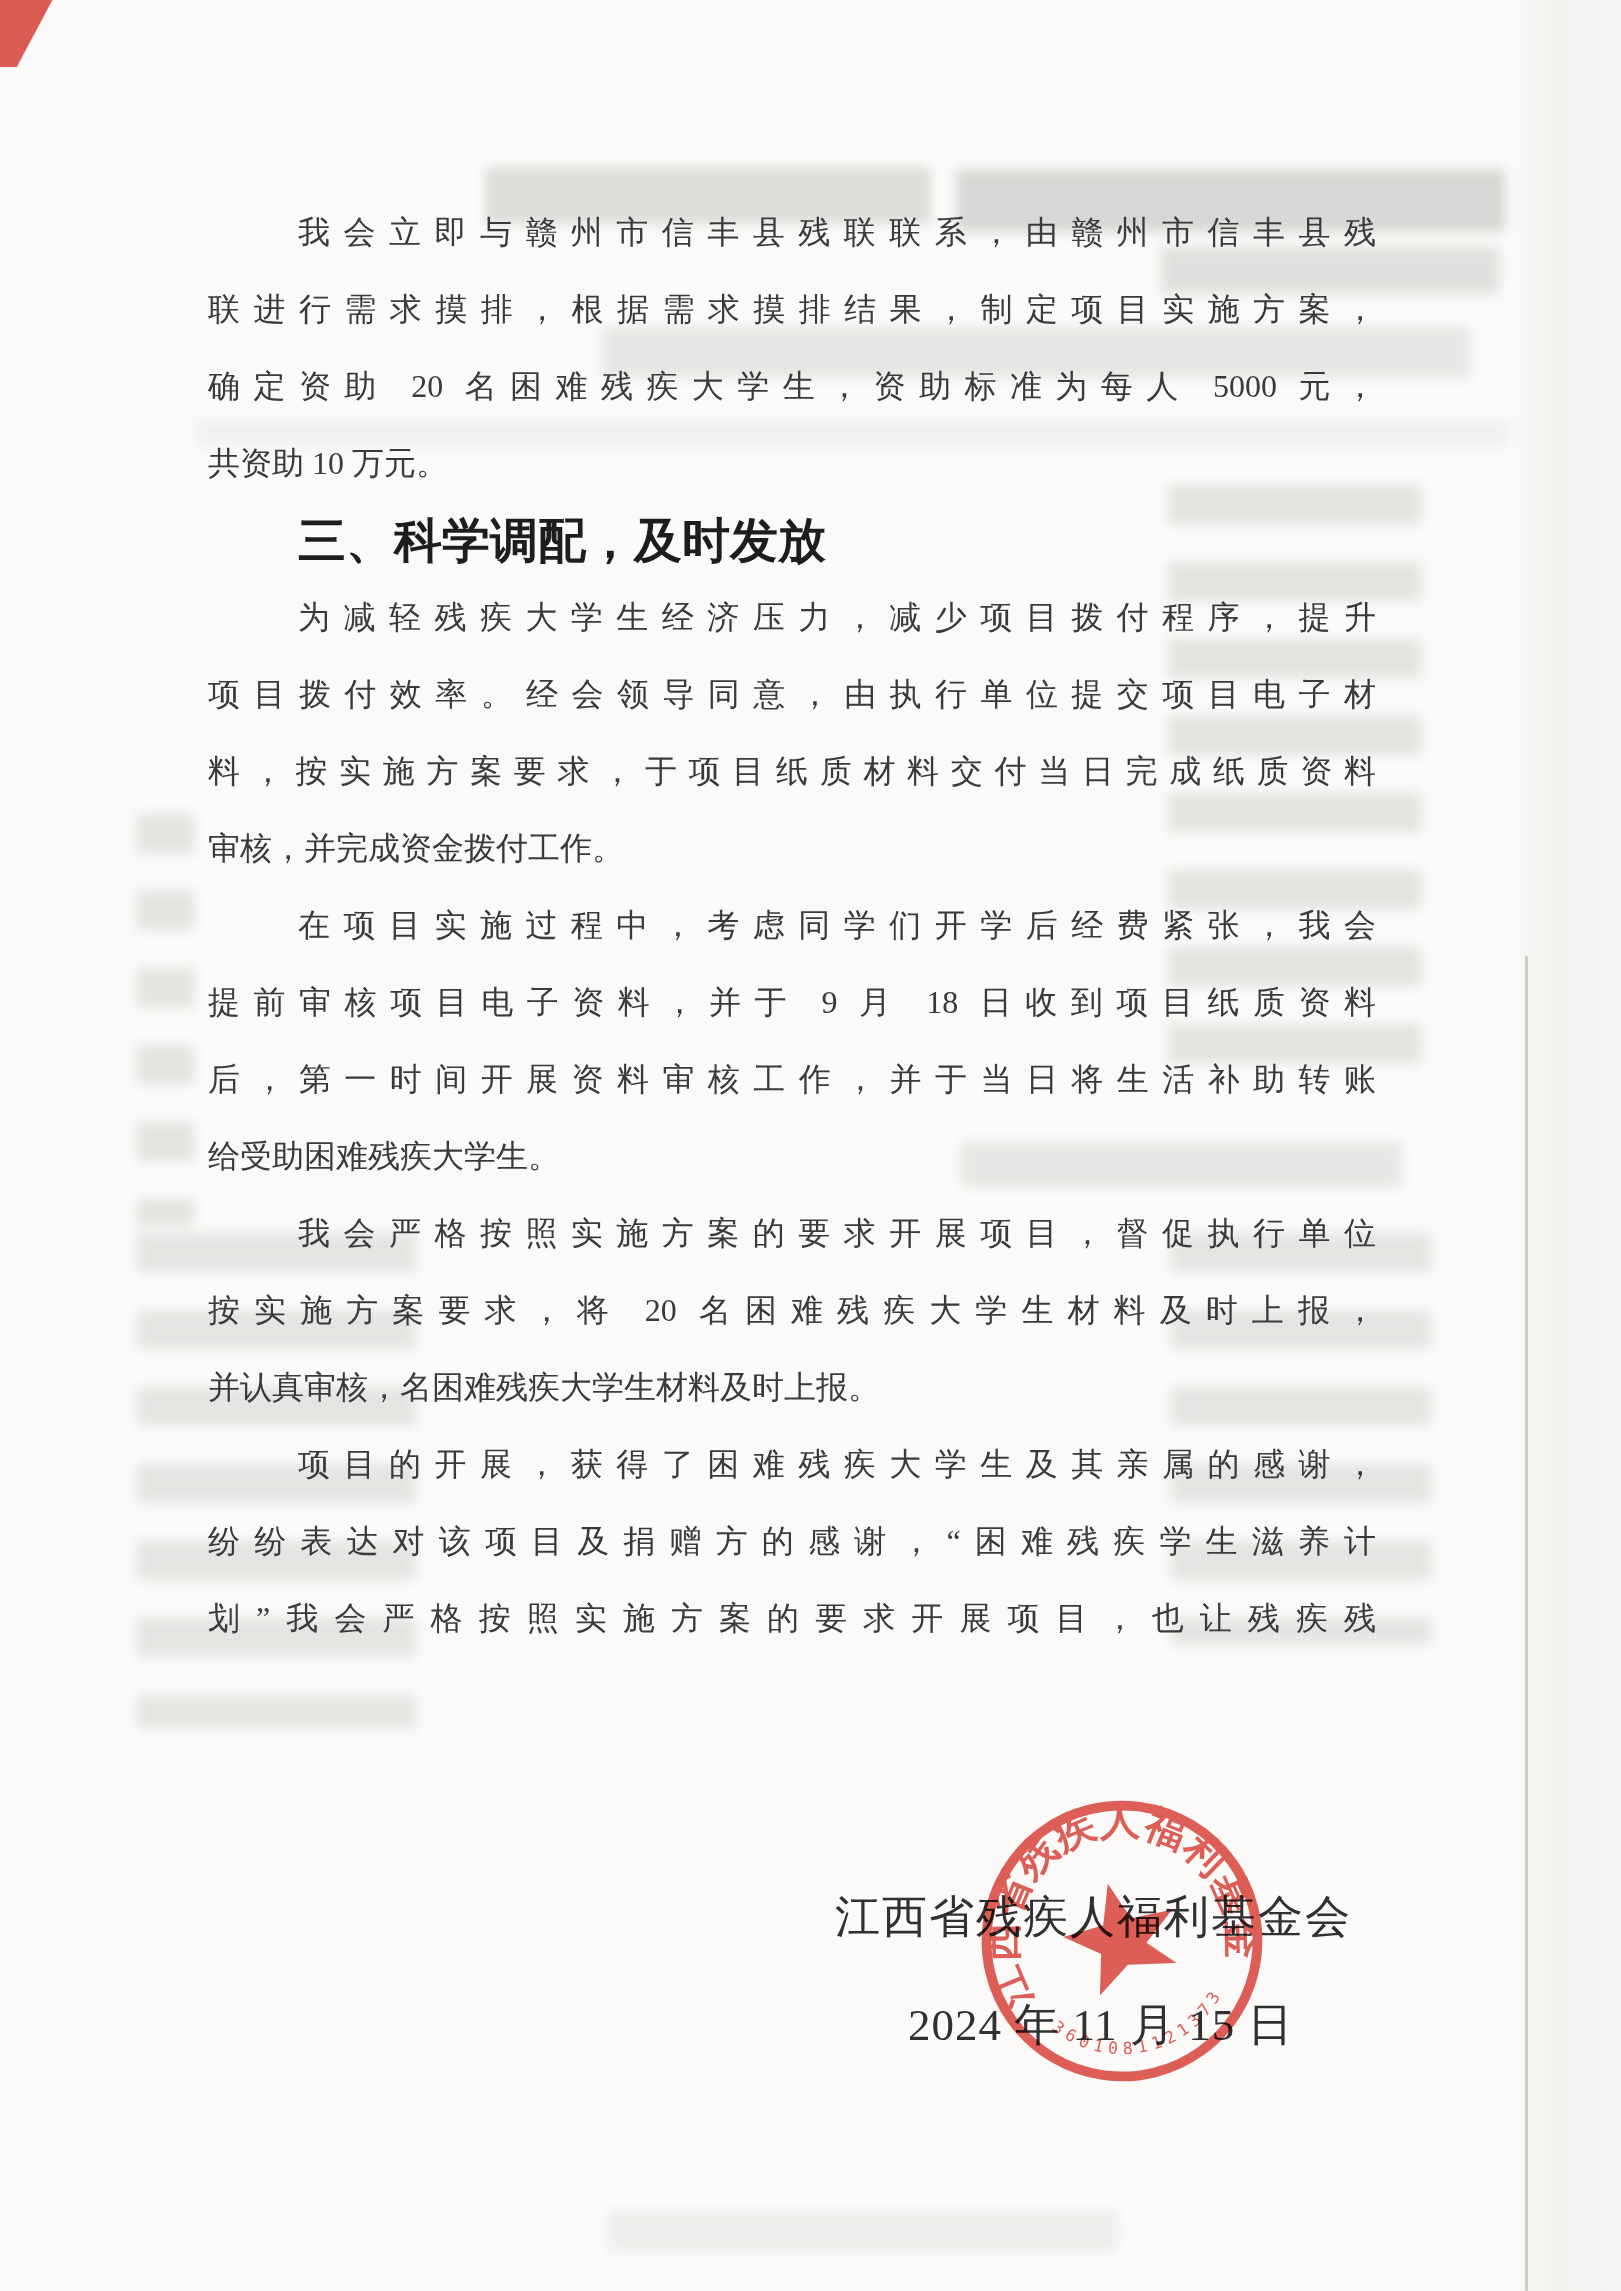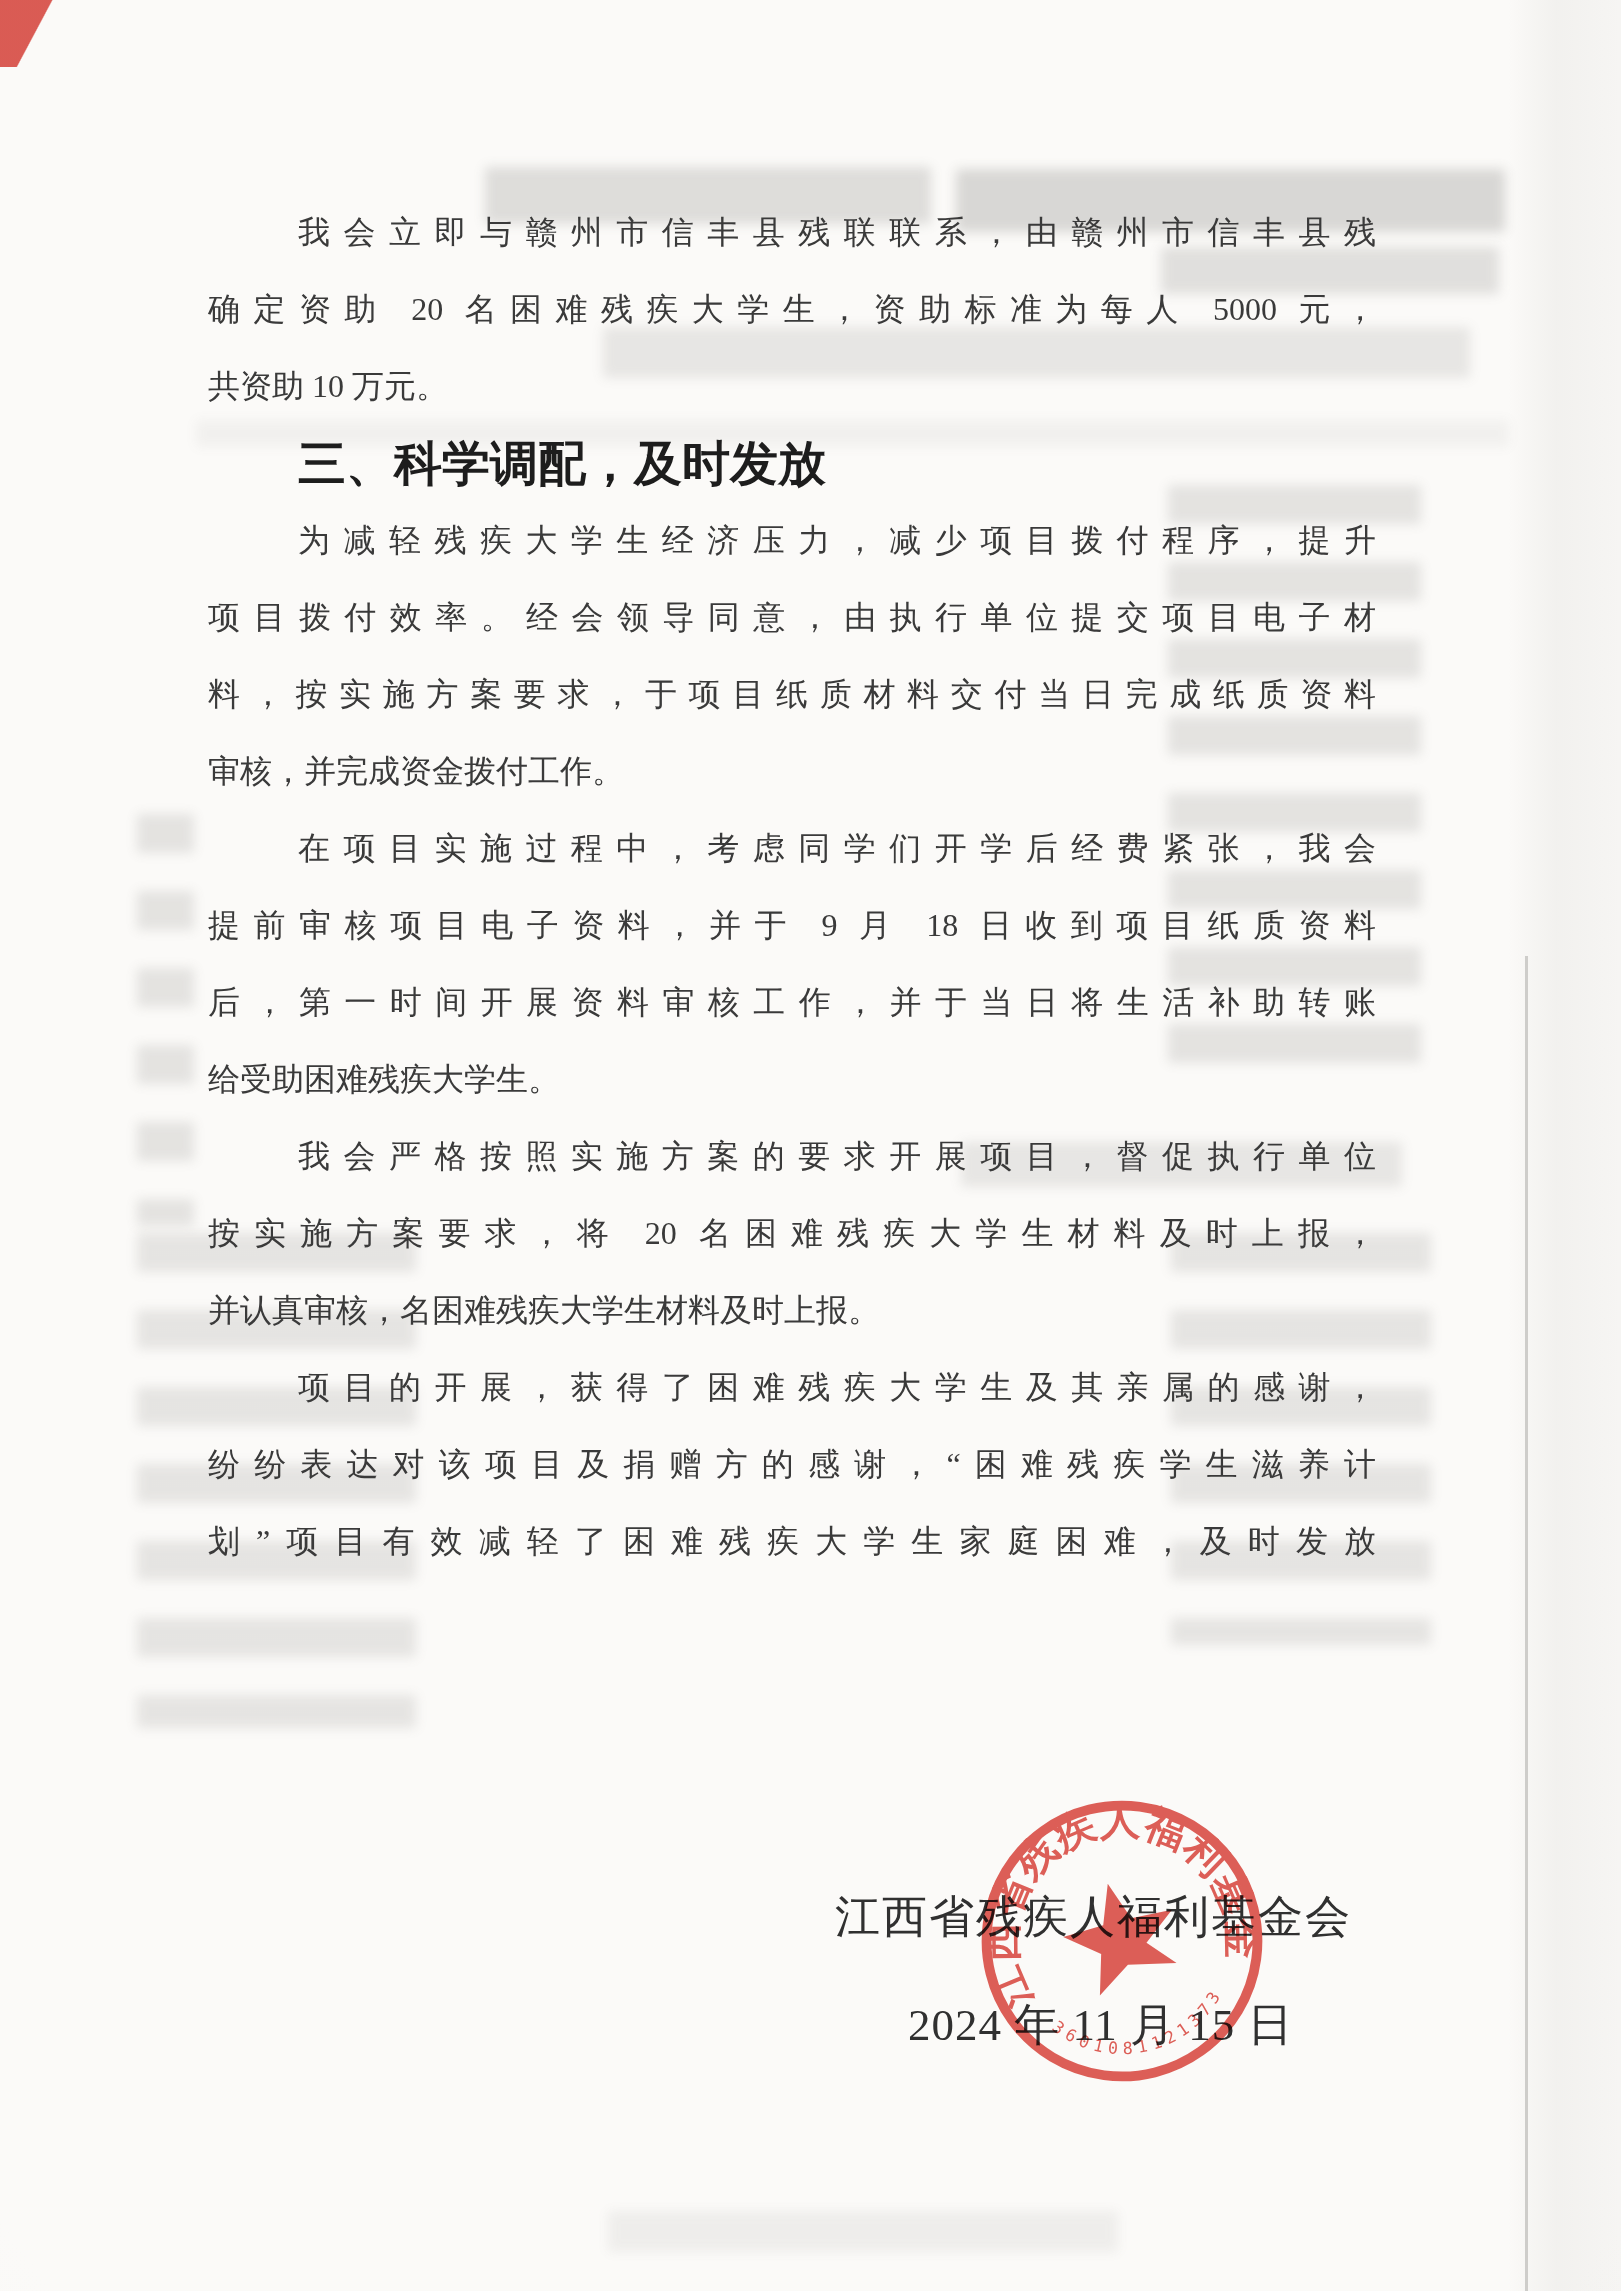--- a/index.html
+++ b/index.html
@@ -74,37 +74,38 @@
   <div class="ghost rows" style="left:1168px;top:485px;width:253px;height:613px;opacity:.30;"></div>
   <div class="ghost rows" style="left:137px;top:814px;width:57px;height:412px;opacity:.30;"></div>
   <div class="ghost bar" style="left:961px;top:1142px;width:441px;height:45px;opacity:.26;"></div>
   <div class="ghost rows" style="left:137px;top:1233px;width:279px;height:495px;opacity:.28;"></div>
   <div class="ghost rows" style="left:1171px;top:1233px;width:260px;height:412px;opacity:.28;"></div>
   <div class="ghost bar" style="left:608px;top:2211px;width:510px;height:41px;opacity:.16;"></div>
   <div class="edge-line"></div>
 
   <div class="doc-body">
     <div class="ln indent">我会立即与赣州市信丰县残联联系，由赣州市信丰县残</div>
+    <div class="ln">联进行需求摸排，根据需求摸排结果，制定项目实施方案，</div>
     <div class="ln">确定资助 20 名困难残疾大学生，资助标准为每人 5000 元，</div>
     <div class="ln end">共资助 10 万元。</div>
     <div class="ln heading">三、科学调配，及时发放</div>
     <div class="ln indent">为减轻残疾大学生经济压力，减少项目拨付程序，提升</div>
     <div class="ln">项目拨付效率。经会领导同意，由执行单位提交项目电子材</div>
     <div class="ln">料，按实施方案要求，于项目纸质材料交付当日完成纸质资料</div>
     <div class="ln end">审核，并完成资金拨付工作。</div>
     <div class="ln indent">在项目实施过程中，考虑同学们开学后经费紧张，我会</div>
     <div class="ln">提前审核项目电子资料，并于 9 月 18 日收到项目纸质资料</div>
     <div class="ln">后，第一时间开展资料审核工作，并于当日将生活补助转账</div>
     <div class="ln end">给受助困难残疾大学生。</div>
     <div class="ln indent">我会严格按照实施方案的要求开展项目，督促执行单位</div>
     <div class="ln">按实施方案要求，将 20 名困难残疾大学生材料及时上报，</div>
     <div class="ln end">并认真审核，名困难残疾大学生材料及时上报。</div>
     <div class="ln indent">项目的开展，获得了困难残疾大学生及其亲属的感谢，</div>
     <div class="ln">纷纷表达对该项目及捐赠方的感谢，“困难残疾学生滋养计</div>
-    <div class="ln">划”项目有效减轻了困难残疾大学生家庭困难，及时发放</div>
+    <div class="ln">划”我会严格按照实施方案的要求开展项目，也让残疾残</div>
   </div>
 
   <div class="signature">江西省残疾人福利基金会</div>
   <div class="date">2024 年 11 月 15 日</div>
 
   <svg class="seal" viewBox="-162 -162 324 324">
     <g transform="rotate(-14)" fill="none" stroke="none">
       <circle cx="0" cy="0" r="138" stroke="#dd4f47" stroke-width="10"></circle>
       <polygon fill="#dd4f47" points="0,-60 14.7,-20.2 57.1,-18.5 23.8,7.7 48.5,35.3 0,25 -35.3,48.5 -23.8,7.7 -57.1,-18.5 -14.7,-20.2"></polygon>
       <path id="sealArcTop" d="M -100,42 A 108.5 108.5 0 1 1 100,42" fill="none"></path>

